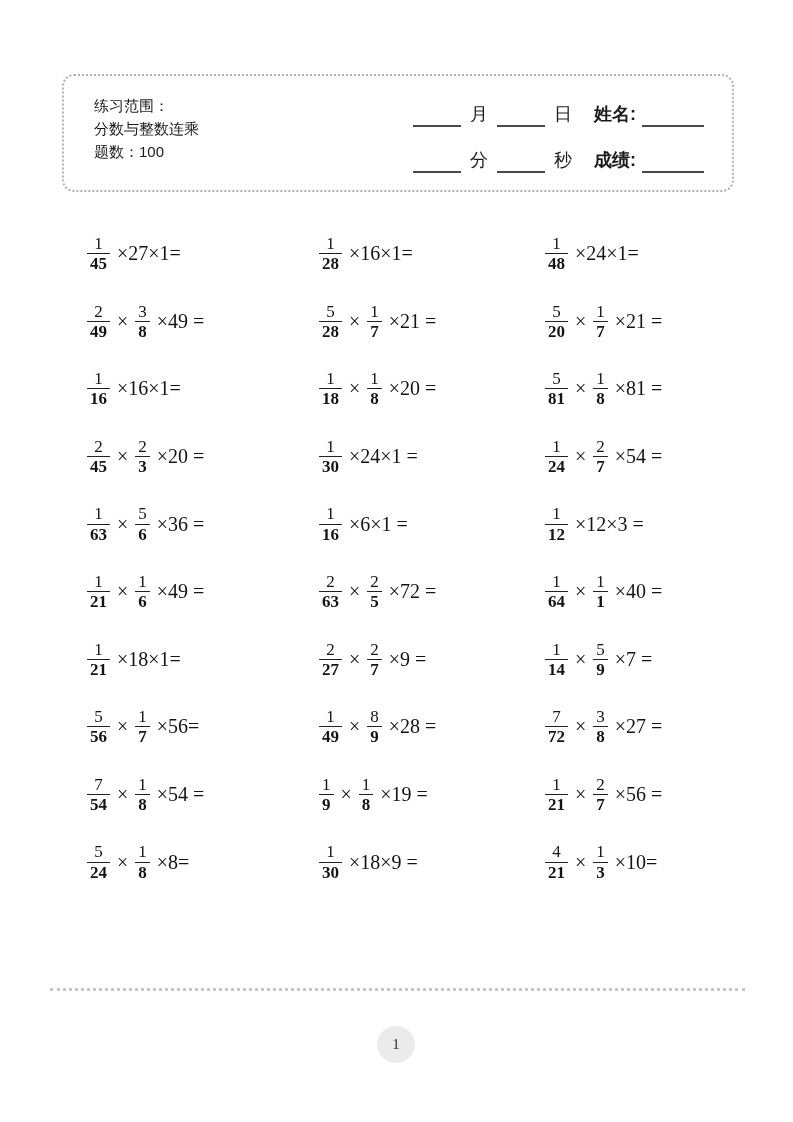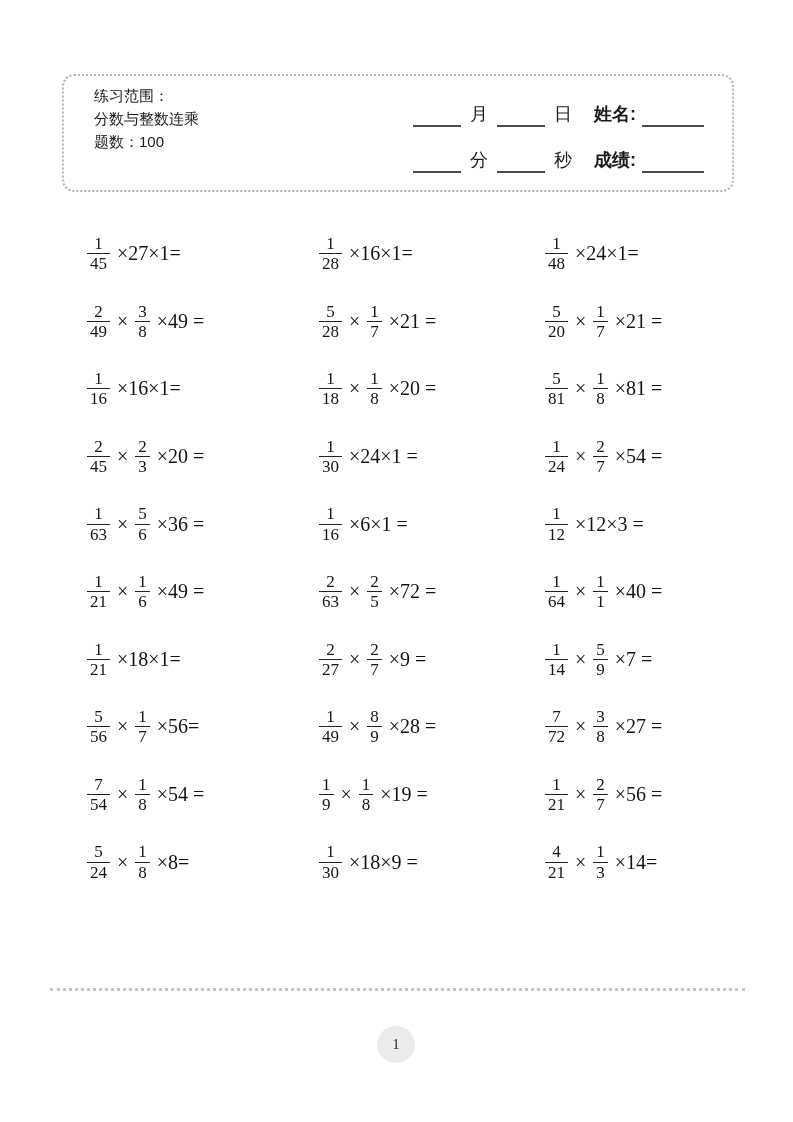--- a/index.html
+++ b/index.html
@@ -14,21 +14,21 @@
 
   
   .header-box {
     position:absolute; left:62px; top:74px;
     width:672px; height:118px;
     border:2px dotted #b3b3b3;
     border-radius:12px;
     box-sizing:border-box;
   }
   .header-left {
-    position:absolute; left:30px; top:8px;
+    position:absolute; left:30px; top:18px;
     font-family:"Liberation Sans", sans-serif;
     font-size:15px; line-height:23px; color:#1a1a1a;
   }
   .header-row {
     position:absolute; left:340px;
     display:flex; align-items:flex-end;
     font-family:"Liberation Sans", sans-serif;
     font-size:18px; color:#1a1a1a;
     white-space:nowrap;
   }
@@ -57,21 +57,21 @@
     font-size:20px; color:#141414;
     white-space:pre;
   }
   .frac {
     display:inline-flex; flex-direction:column; align-items:center;
     font-size:17px; line-height:1.02;
     margin:0 2px;
   }
   .frac .num { padding:0 3px 1px; }
   .frac .fbar { align-self:stretch; height:0; border-top:1.5px solid #222; }
-  .frac .den { padding:1px 3px 0; }
+  .frac .den { padding:1px 3px 0;font-weight:bold; }
   .op { white-space:pre; }
 
   
   .divider {
     position:absolute; left:50px; top:988px;
     width:695px; height:0;
     border-top:3px dotted #c7c7c7;
   }
   .page-badge {
     position:absolute; left:377px; top:1026px;
@@ -131,20 +131,20 @@
     <div class="problem"><span class="frac"><span class="num">2</span><span class="fbar"></span><span class="den">27</span></span><span class="op"> × </span><span class="frac"><span class="num">2</span><span class="fbar"></span><span class="den">7</span></span><span class="op"> ×9 =</span></div>
     <div class="problem"><span class="frac"><span class="num">1</span><span class="fbar"></span><span class="den">14</span></span><span class="op"> × </span><span class="frac"><span class="num">5</span><span class="fbar"></span><span class="den">9</span></span><span class="op"> ×7 =</span></div>
     <div class="problem"><span class="frac"><span class="num">5</span><span class="fbar"></span><span class="den">56</span></span><span class="op"> × </span><span class="frac"><span class="num">1</span><span class="fbar"></span><span class="den">7</span></span><span class="op"> ×56=</span></div>
     <div class="problem"><span class="frac"><span class="num">1</span><span class="fbar"></span><span class="den">49</span></span><span class="op"> × </span><span class="frac"><span class="num">8</span><span class="fbar"></span><span class="den">9</span></span><span class="op"> ×28 =</span></div>
     <div class="problem"><span class="frac"><span class="num">7</span><span class="fbar"></span><span class="den">72</span></span><span class="op"> × </span><span class="frac"><span class="num">3</span><span class="fbar"></span><span class="den">8</span></span><span class="op"> ×27 =</span></div>
     <div class="problem"><span class="frac"><span class="num">7</span><span class="fbar"></span><span class="den">54</span></span><span class="op"> × </span><span class="frac"><span class="num">1</span><span class="fbar"></span><span class="den">8</span></span><span class="op"> ×54 =</span></div>
     <div class="problem"><span class="frac"><span class="num">1</span><span class="fbar"></span><span class="den">9</span></span><span class="op"> × </span><span class="frac"><span class="num">1</span><span class="fbar"></span><span class="den">8</span></span><span class="op"> ×19 =</span></div>
     <div class="problem"><span class="frac"><span class="num">1</span><span class="fbar"></span><span class="den">21</span></span><span class="op"> × </span><span class="frac"><span class="num">2</span><span class="fbar"></span><span class="den">7</span></span><span class="op"> ×56 =</span></div>
     <div class="problem"><span class="frac"><span class="num">5</span><span class="fbar"></span><span class="den">24</span></span><span class="op"> × </span><span class="frac"><span class="num">1</span><span class="fbar"></span><span class="den">8</span></span><span class="op"> ×8=</span></div>
     <div class="problem"><span class="frac"><span class="num">1</span><span class="fbar"></span><span class="den">30</span></span><span class="op"> ×18×9 =</span></div>
-    <div class="problem"><span class="frac"><span class="num">4</span><span class="fbar"></span><span class="den">21</span></span><span class="op"> × </span><span class="frac"><span class="num">1</span><span class="fbar"></span><span class="den">3</span></span><span class="op"> ×14=</span></div>
+    <div class="problem"><span class="frac"><span class="num">4</span><span class="fbar"></span><span class="den">21</span></span><span class="op"> × </span><span class="frac"><span class="num">1</span><span class="fbar"></span><span class="den">3</span></span><span class="op"> ×10=</span></div>
   </div>
 
 <div class="divider"></div>
 
 <div class="page-badge">
   <span>1</span>
 </div>
 
 </body></html>

